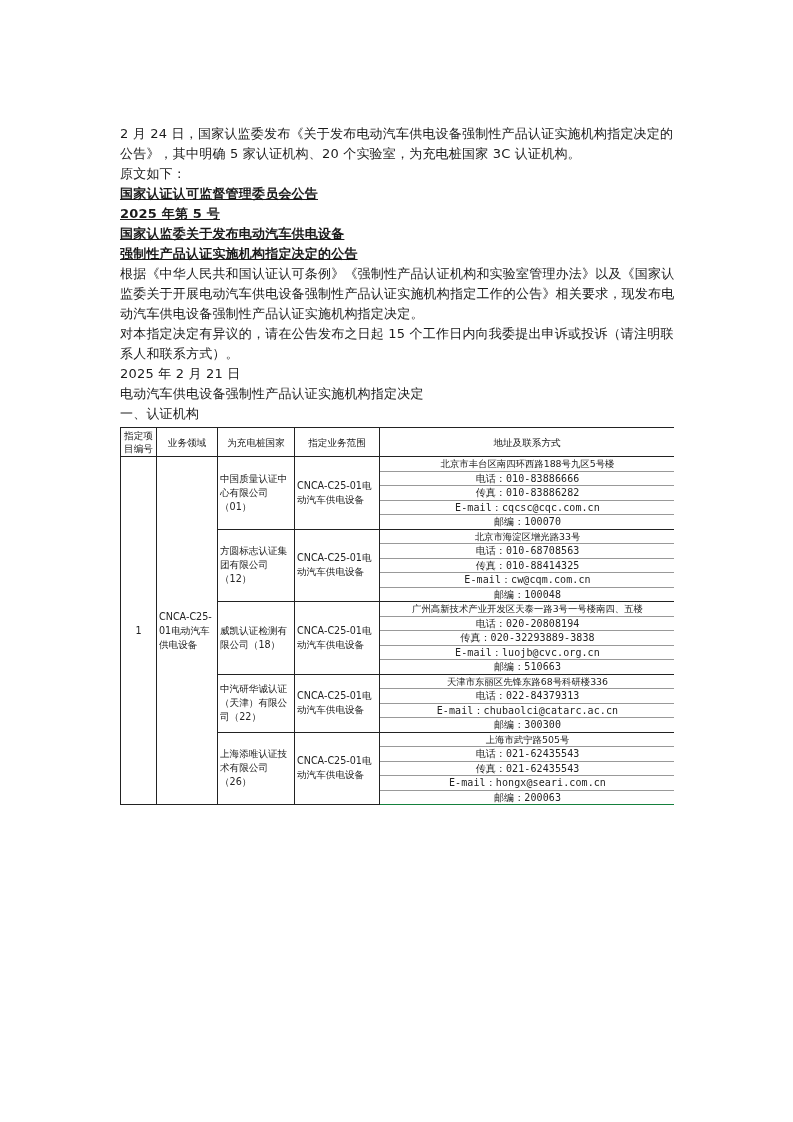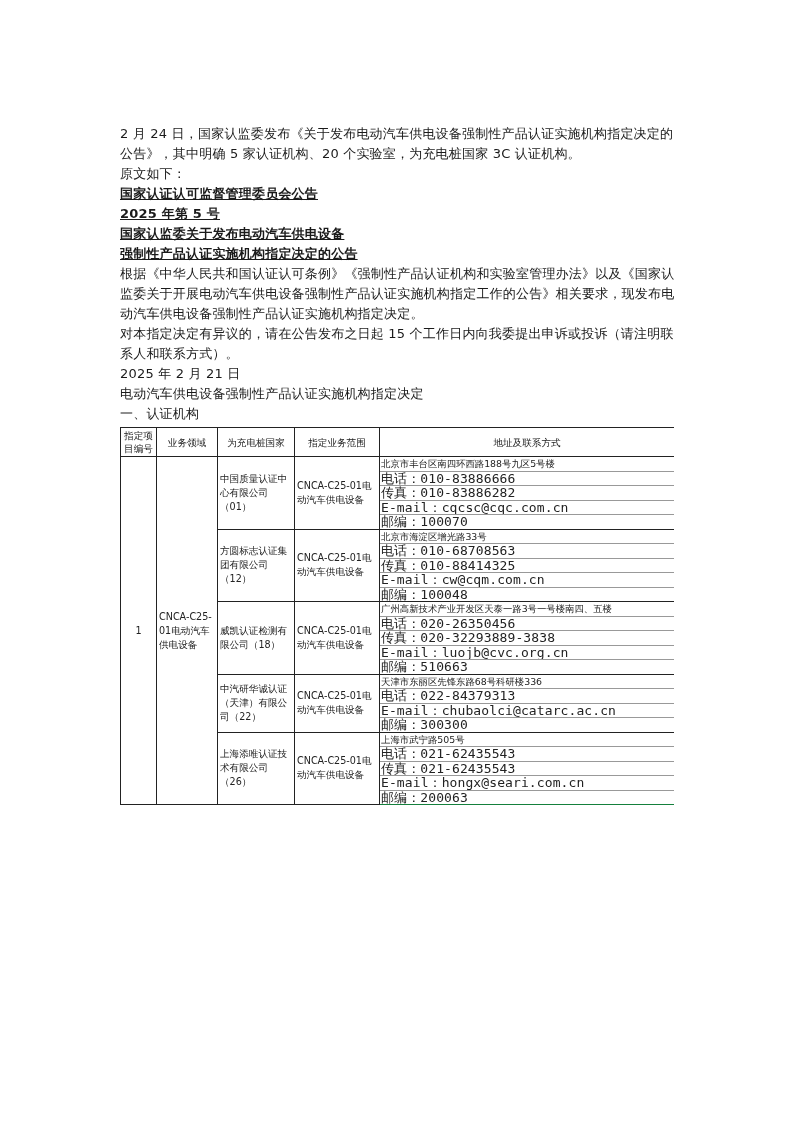--- a/index.html
+++ b/index.html
@@ -10,22 +10,22 @@
   table.inst { border-collapse: collapse; margin-top: 3px; width: 553px; font-family: "DejaVu Sans", sans-serif; font-size: 9.6px; table-layout: fixed; }
   table.inst td, table.inst th { border: 1px solid #222; padding: 0; vertical-align: middle; font-weight: normal; color: #222; }
   table.inst th { height: 28px; text-align: center; line-height: 13px; }
   .c-no { width: 35px; text-align: center; }
   .c-field { width: 60px; }
   .c-org { width: 76px; }
   .c-scope { width: 84px; }
   .c-addr { width: 294px; }
   table.inst th.c-addr { border-right: none; }
   .cell-txt { padding: 0 2px; line-height: 14px; }
-  .sub { height: 13.5px; line-height: 13.5px; border-bottom: 1px solid #999; padding-left: 1px; white-space: nowrap; overflow: hidden; font-size: 9.4px; }
-  .sub.mono { font-family: "DejaVu Sans Mono", monospace; font-size: 13px; letter-spacing: 0.1px; }
+  .sub { height: 13.5px; line-height: 13.5px; border-bottom: 1px solid #999; padding-left: 1px; white-space: nowrap; overflow: hidden; font-size: 9.4px; text-align: center; }
+  .sub.mono { font-family: "DejaVu Sans Mono", monospace; font-size: 10px; letter-spacing: 0.1px; }
   .sub.last { border-bottom: none; }
   td.addr-cell { border-right: none !important; vertical-align: top !important; }
   .org-block td.addr-cell { border-bottom: 1px solid #222; }
   .sec2 { margin-top: 8px; }
 </style>
 </head>
 <body>
 
 <div class="page">
   <p class="p">2 月 24 日，国家认监委发布《关于发布电动汽车供电设备强制性产品认证实施机构指定决定的公告》，其中明确 5 家认证机构、20 个实验室，为充电桩国家 3C 认证机构。</p>
@@ -90,21 +90,21 @@
 
       <tr class="org-block">
         <td class="c-org">
             <div class="cell-txt">威凯认证检测有限公司（18）</div>
           </td>
         <td class="c-scope">
             <div class="cell-txt">CNCA-C25-01电动汽车供电设备</div>
           </td>
         <td class="c-addr addr-cell">
           <div class="sub">广州高新技术产业开发区天泰一路3号一号楼南四、五楼</div>
-          <div class="sub mono">电话：020-26350456</div>
+          <div class="sub mono">电话：020-20808194</div>
           <div class="sub mono">传真：020-32293889-3838</div>
           <div class="sub mono">E-mail：luojb@cvc.org.cn</div>
           <div class="sub mono last">邮编：510663</div>
         </td>
       </tr>
 
       <tr class="org-block">
         <td class="c-org">
             <div class="cell-txt">中汽研华诚认证（天津）有限公司（22）</div>
           </td>

